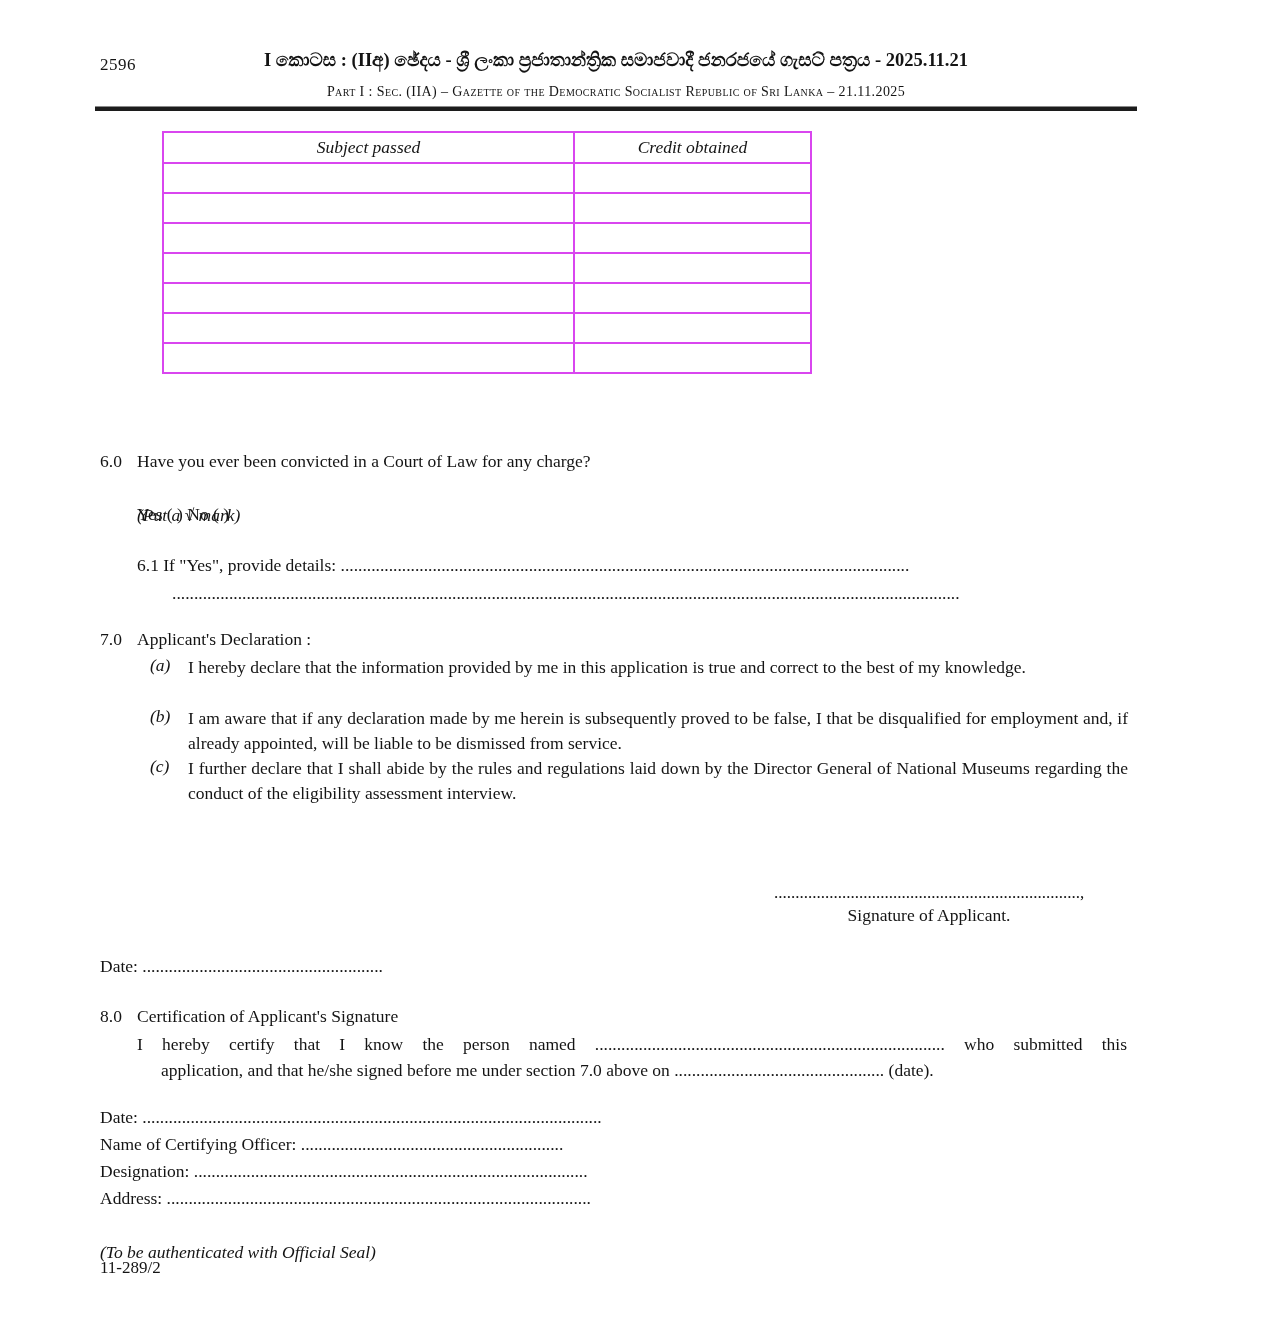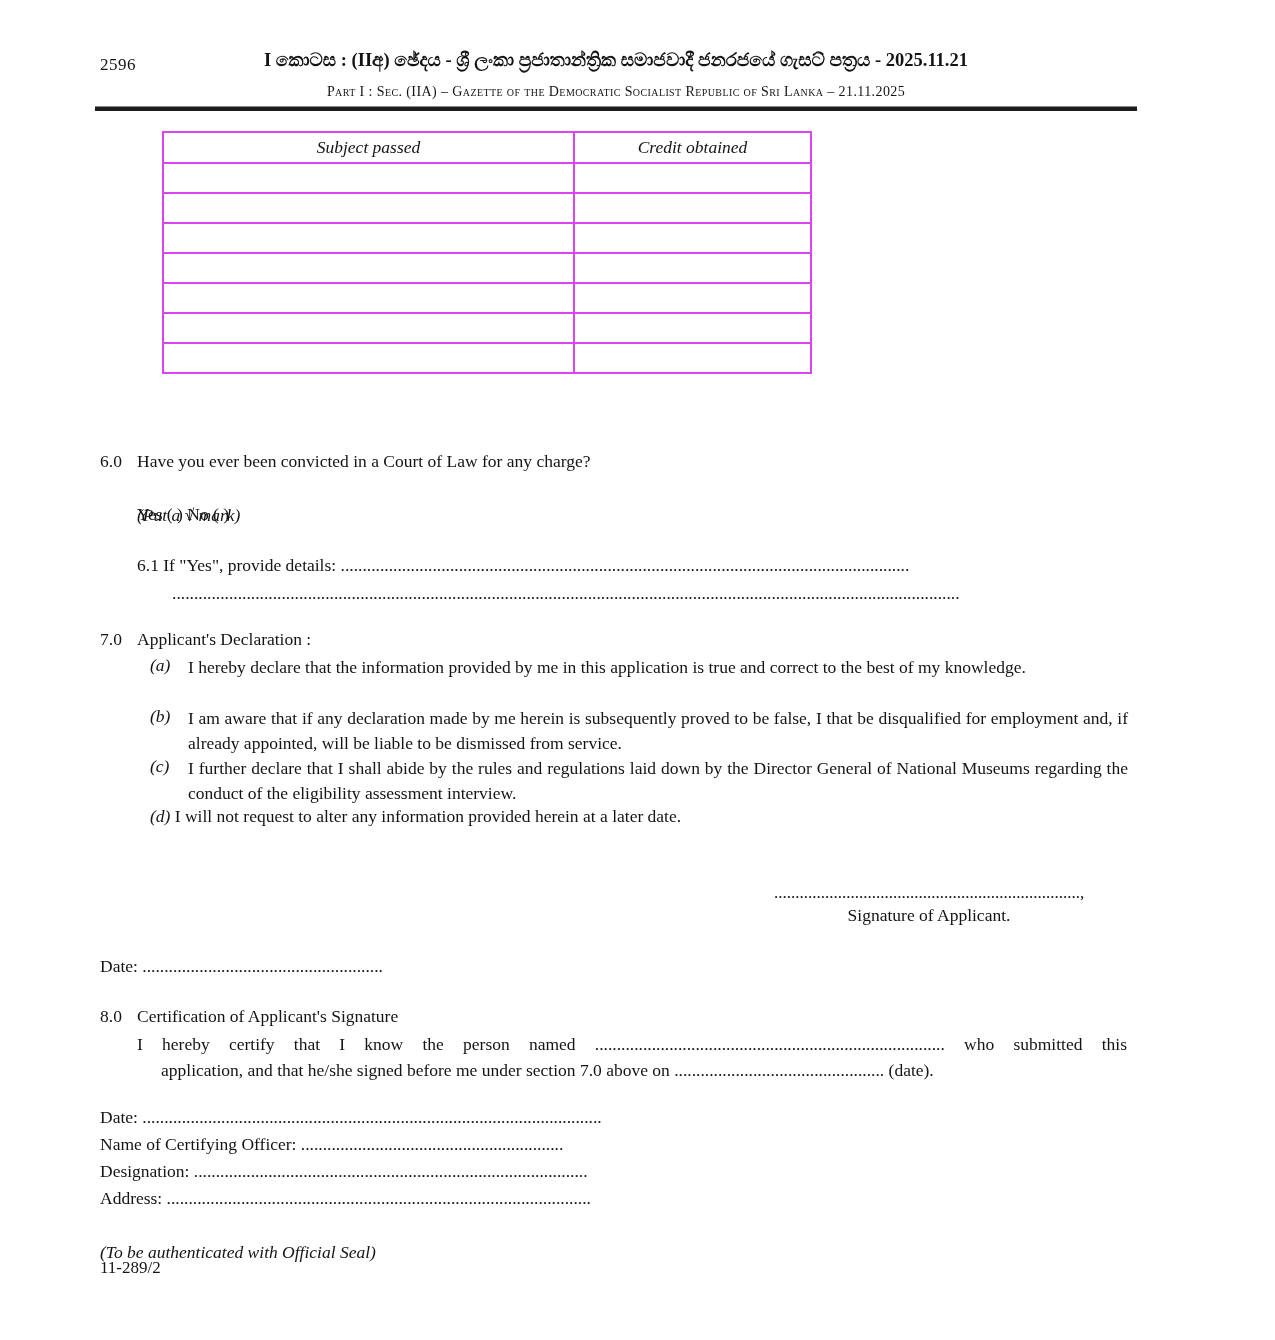--- a/index.html
+++ b/index.html
@@ -127,24 +127,20 @@
     <div class="decl-text">I hereby declare that the information provided by me in this application is true and correct to the best of my knowledge.</div>
   </div>
   <div class="decl-item" style="top:706px">
     <span class="decl-label">(b)</span>
     <div class="decl-text">I am aware that if any declaration made by me herein is subsequently proved to be false, I that be disqualified for employment and, if already appointed, will be liable to be dismissed from service.</div>
   </div>
   <div class="decl-item" style="top:756px">
     <span class="decl-label">(c)</span>
     <div class="decl-text">I further declare that I shall abide by the rules and regulations laid down by the Director General of National Museums regarding the conduct of the eligibility assessment interview.</div>
   </div>
-  <div class="ln" style="left:150px;top:806px">
-    <span class="italic">(d)</span>
-    <span>I will not request to alter any information provided herein at a later date.</span>
-  </div>
 
   <div class="sig-dots">........................................................................,</div>
   <div class="sig-caption">Signature of Applicant.</div>
 
   <div class="ln" style="left:100px;top:956px">
     <span>Date:</span>
     <span>.......................................................</span>
   </div>
 
   <div class="ln" style="left:100px;top:1006px">

